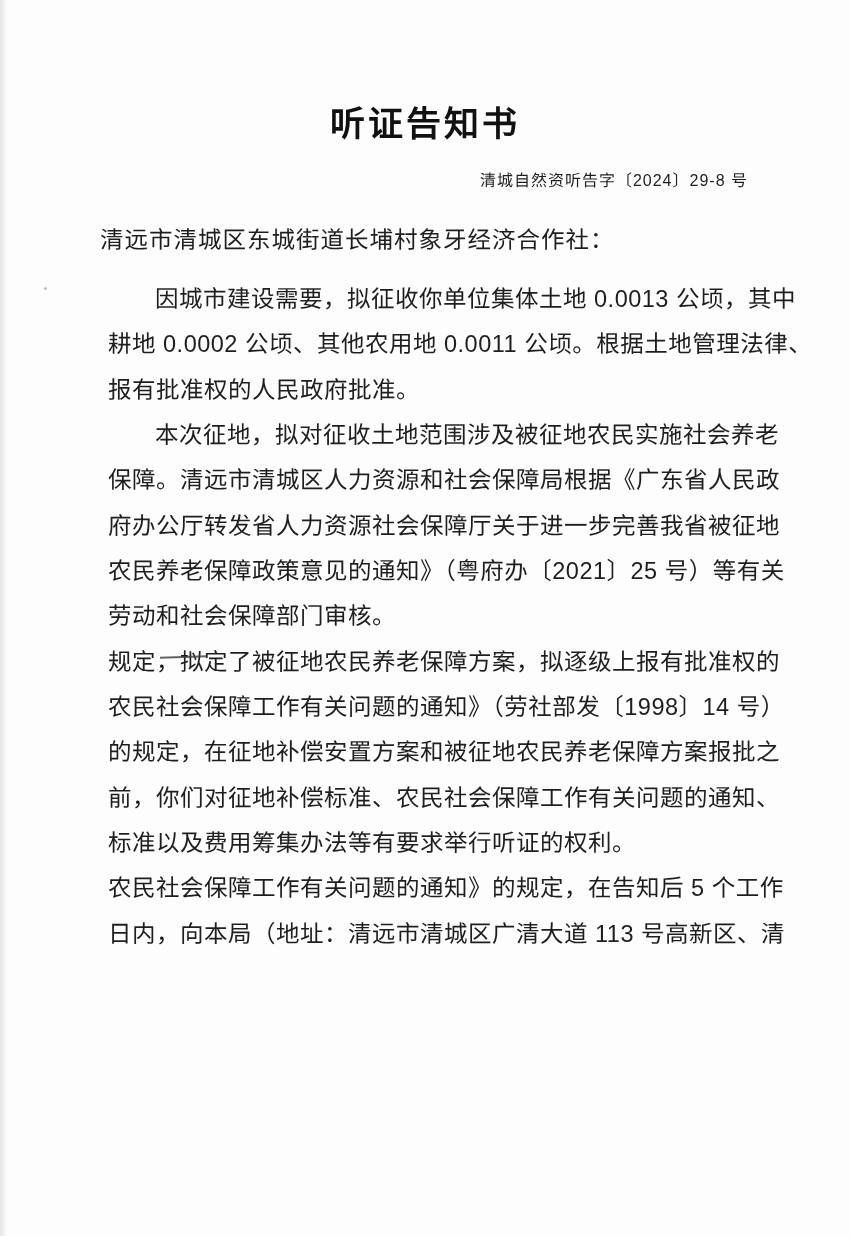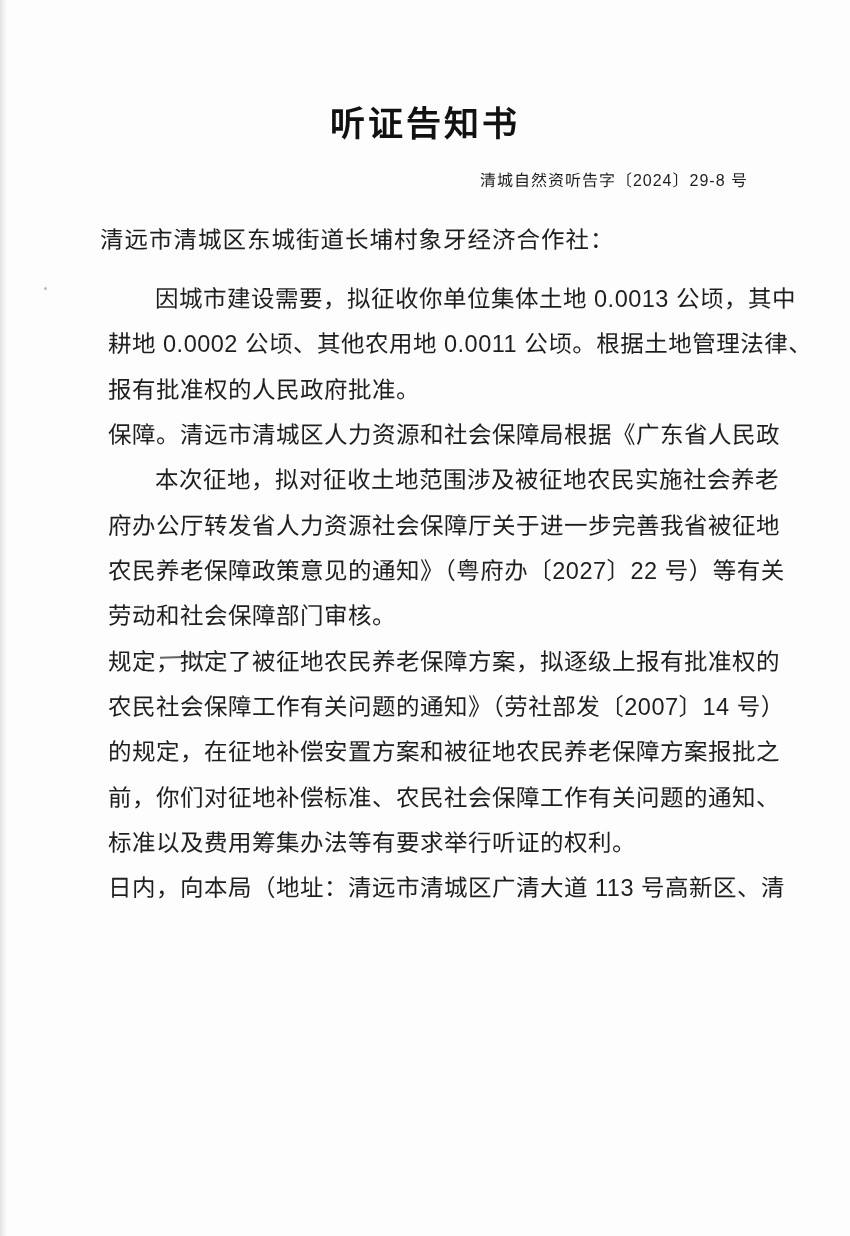--- a/index.html
+++ b/index.html
@@ -105,28 +105,29 @@
   <div class="doc-title">听证告知书</div>
 
   <div class="doc-number">清城自然资听告字〔2024〕29-8 号</div>
 
   <div class="addressee">清远市清城区东城街道长埔村象牙经济合作社：</div>
 
   <div class="doc-body">
     <div class="bline indent">因城市建设需要，拟征收你单位集体土地 0.0013 公顷，其中</div>
     <div class="bline">耕地 0.0002 公顷、其他农用地 0.0011 公顷。根据土地管理法律、</div>
     <div class="bline">报有批准权的人民政府批准。</div>
+    <div class="bline indent">本次征地，拟对征收土地范围涉及被征地农民实施社会养老</div>
     <div class="bline">保障。清远市清城区人力资源和社会保障局根据《广东省人民政</div>
-    <div class="bline indent">本次征地，拟对征收土地范围涉及被征地农民实施社会养老</div>
     <div class="bline">府办公厅转发省人力资源社会保障厅关于进一步完善我省被征地</div>
-    <div class="bline">农民养老保障政策意见的通知》（粤府办〔2027〕22 号）等有关</div>
+    <div class="bline">农民养老保障政策意见的通知》（粤府办〔2021〕25 号）等有关</div>
     <div class="bline">劳动和社会保障部门审核。</div>
     <div class="bline">规定，拟定了被征地农民养老保障方案，拟逐级上报有批准权的</div>
-    <div class="bline">农民社会保障工作有关问题的通知》（劳社部发〔2007〕14 号）</div>
+    <div class="bline">农民社会保障工作有关问题的通知》（劳社部发〔1998〕14 号）</div>
     <div class="bline">的规定，在征地补偿安置方案和被征地农民养老保障方案报批之</div>
     <div class="bline">前，你们对征地补偿标准、农民社会保障工作有关问题的通知、</div>
     <div class="bline">标准以及费用筹集办法等有要求举行听证的权利。</div>
+    <div class="bline">农民社会保障工作有关问题的通知》的规定，在告知后 5 个工作</div>
     <div class="bline">日内，向本局（地址：清远市清城区广清大道 113 号高新区、清</div>
   </div>
 
   <div class="scan-speck"></div>
   <div class="scan-strike"></div>
 </div>
 
 </body></html>

